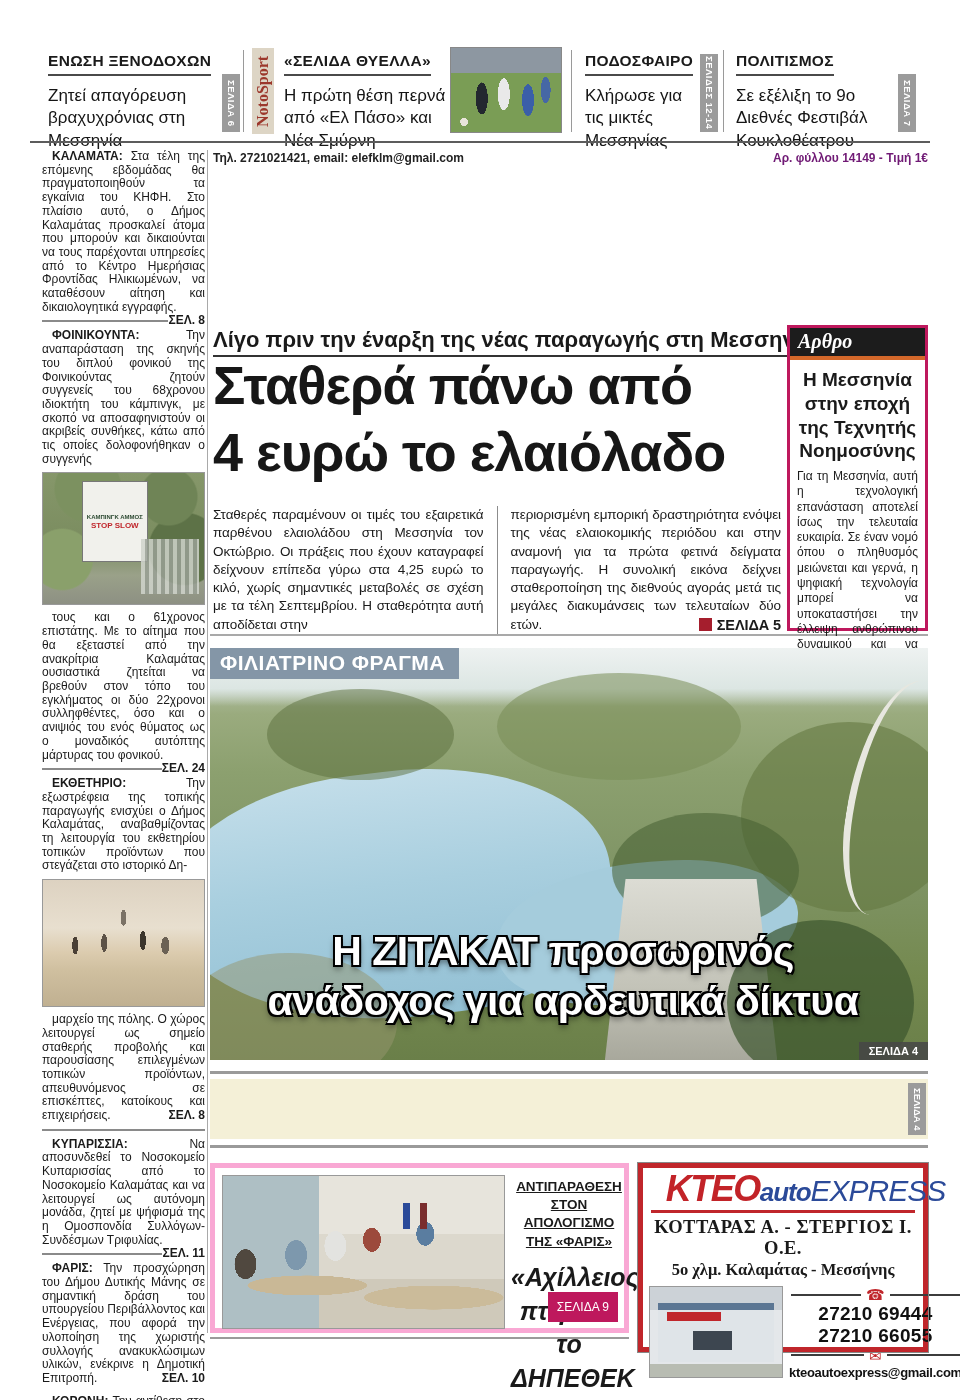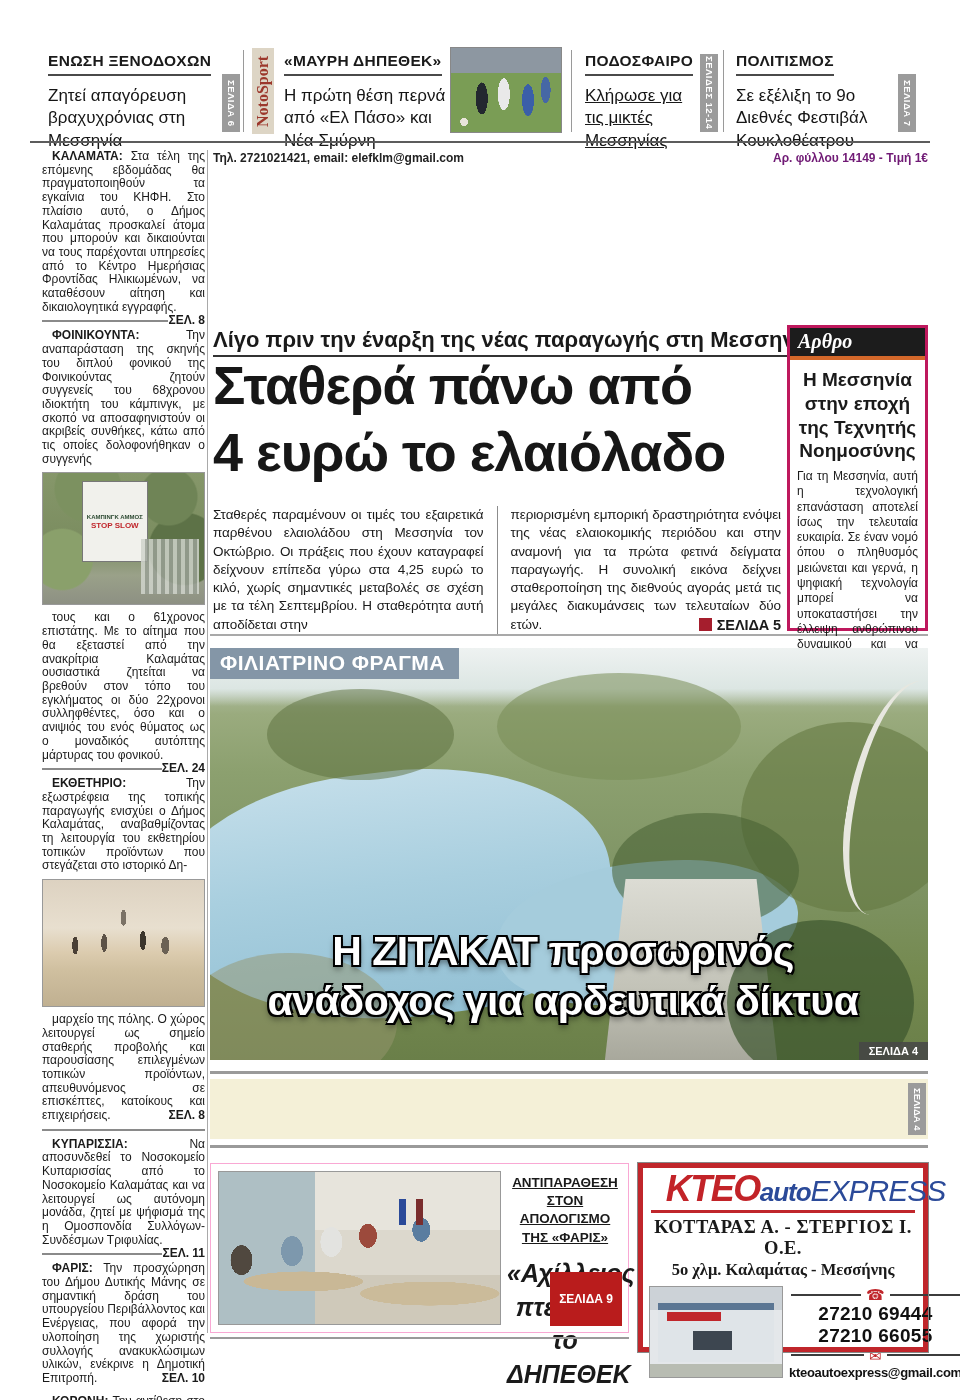--- a/index.html
+++ b/index.html
@@ -113,39 +113,39 @@
             font-size:11px;font-weight:bold;padding:3px 10px;}
   
   #rule-a{position:absolute;left:210px;top:1071px;width:718px;height:3px;background:#9a9a9a;}
   #verga{position:absolute;left:210px;top:1079px;width:718px;height:60px;background:#f4f0d7;
          display:flex;align-items:center;justify-content:center;box-sizing:border-box;}
   #verga-text{font-size:31px;font-weight:600;color:#1e1e1e;letter-spacing:-.3px;}
   #verga-badge{position:absolute;right:2px;top:4px;bottom:4px;width:18px;background:#9b9b9b;color:#fff;
                font-size:9.5px;font-weight:bold;writing-mode:vertical-rl;text-align:center;line-height:18px;}
   #rule-b{position:absolute;left:210px;top:1145px;width:718px;height:3px;background:#9a9a9a;}
   
-  #faris{position:absolute;left:210px;top:1163px;width:419px;height:170px;border:1px solid #f9a8d4;
+  #faris{position:absolute;left:210px;top:1163px;width:419px;height:170px;border:5px solid #f9a8d4;
          box-sizing:border-box;background:#fff;}
   #faris-photo{position:absolute;left:7px;top:7px;width:283px;height:154px;border:1px solid #999;box-sizing:border-box;
     background:
       radial-gradient(ellipse 11px 15px at 8% 58%, #50483f 0 99%, transparent 100%),
       radial-gradient(ellipse 11px 15px at 26% 52%, #7d98ad 0 99%, transparent 100%),
       radial-gradient(ellipse 11px 15px at 40% 46%, #e3e3e0 0 99%, transparent 100%),
       radial-gradient(ellipse 9px 12px at 53% 42%, #9c4a3c 0 99%, transparent 100%),
       radial-gradient(ellipse 9px 12px at 72% 38%, #5a7da0 0 99%, transparent 100%),
       radial-gradient(ellipse 60px 10px at 30% 72%, #c9b896 0 99%, transparent 100%),
       radial-gradient(ellipse 70px 12px at 75% 80%, #cbbb9a 0 99%, transparent 100%),
       linear-gradient(90deg, #aebfc4 0 34%, transparent 34%),
       linear-gradient(180deg,#e7e4dc 0 38%,#dcd8cd 38% 68%,#cfc9ba 68% 100%);}
   .f-flag{position:absolute;width:7px;height:26px;top:18%;}
   #faris-textcol{position:absolute;left:296px;top:10px;width:116px;height:150px;text-align:center;}
   #faris-kicker{font-size:13.5px;font-weight:bold;line-height:1.35;text-decoration:underline;}
   #faris-title{font-size:25px;font-weight:bold;font-style:italic;line-height:1.35;margin-top:10px;}
-  #faris-badge{position:absolute;right:6px;bottom:6px;background:#b91c1c;color:#fff;
-               font-size:12px;font-weight:bold;padding:20px 9px;}
+  #faris-badge{position:absolute;right:6px;bottom:6px;background:#be185d;color:#fff;
+               font-size:12px;font-weight:normal;padding:8px 9px;}
   #rule-c{position:absolute;left:210px;top:1337px;width:419px;height:2px;background:#9a9a9a;}
   
   #kteo{position:absolute;left:638px;top:1163px;width:290px;height:189px;border:5px solid #c0262b;
         outline:1px solid #888;box-sizing:border-box;background:#fff;text-align:center;}
   #kteo-brand{display:flex;align-items:baseline;justify-content:center;margin-top:3px;font-style:italic;}
   .kt-red{font-size:36px;font-weight:900;color:#c22328;letter-spacing:-1.5px;line-height:1;padding-left:45px;}
   .kt-auto{font-size:26px;font-weight:bold;color:#2b4a99;letter-spacing:-1px;line-height:1;}
   .kt-exp{font-size:30px;font-weight:400;color:#2b4a99;letter-spacing:-1px;line-height:1;}
   #kteo-rule{height:3px;background:#c0262b;margin:3px 8px 4px 8px;}
   #kteo-owner{font-family:"Liberation Serif",serif;font-weight:bold;font-size:18.5px;letter-spacing:.5px;}
@@ -171,26 +171,26 @@
 <div id="page">
 
   <div class="teaser" style="left:48px;width:172px;">
     <div class="tkick">ΕΝΩΣΗ ΞΕΝΟΔΟΧΩΝ</div>
     <div class="ttext">Ζητεί απαγόρευση βραχυχρόνιας στη Μεσσηνία</div>
   </div>
   <div class="vbadge" style="left:222px;top:74px;height:58px;">ΣΕΛΙΔΑ 6</div>
   <div class="vsep" style="left:243px;"></div>
   <div class="noto">NotoSport</div>
   <div class="teaser" style="left:284px;width:162px;">
-    <div class="tkick">«ΜΑΥΡΗ ΔΗΠΕΘΕΚ»</div>
+    <div class="tkick">«ΣΕΛΙΔΑ ΘΥΕΛΛΑ»</div>
     <div class="ttext">Η πρώτη θέση περνά από «Ελ Πάσο» και Νέα Σμύρνη</div>
   </div>
   <div class="tphoto" id="football-photo"></div>
   <div class="vsep" style="left:571px;"></div>
-  <div class="teaser" style="left:585px;width:112px;text-decoration:underline;">
+  <div class="teaser" style="left:585px;width:112px;">
     <div class="tkick">ΠΟΔΟΣΦΑΙΡΟ</div>
     <div class="ttext">Κλήρωσε για τις μικτές Μεσσηνίας</div>
   </div>
   <div class="vbadge" style="left:700px;top:54px;height:78px;">ΣΕΛΙΔΕΣ 12-14</div>
   <div class="vsep" style="left:723px;"></div>
   <div class="teaser" style="left:736px;width:158px;">
     <div class="tkick">ΠΟΛΙΤΙΣΜΟΣ</div>
     <div class="ttext">Σε εξέλιξη το 9ο Διεθνές Φεστιβάλ Κουκλοθέατρου</div>
   </div>
   <div class="vbadge" style="left:898px;top:74px;height:58px;">ΣΕΛΙΔΑ 7</div>

